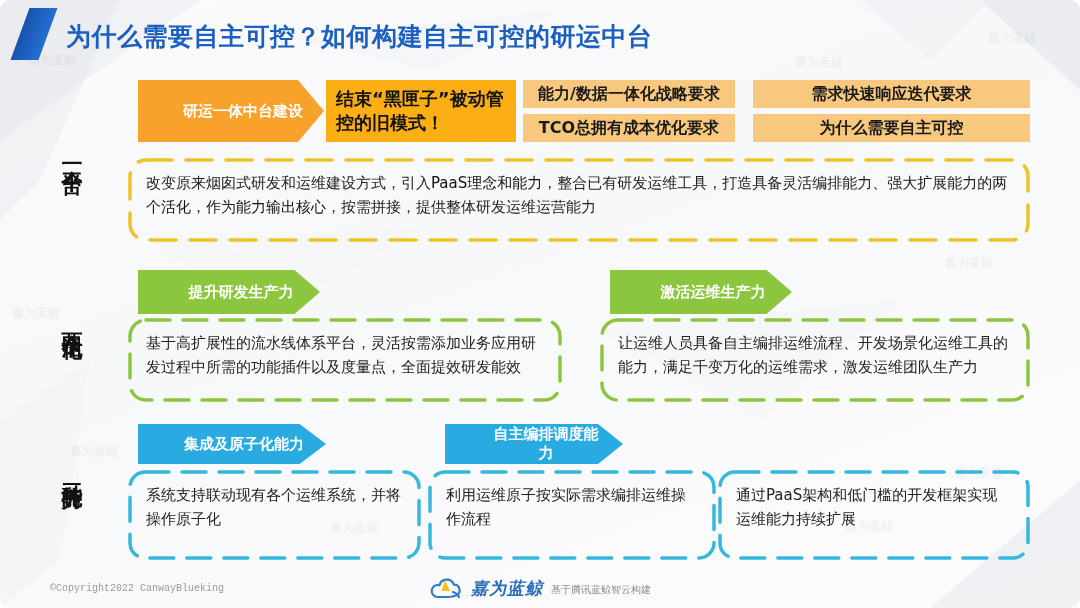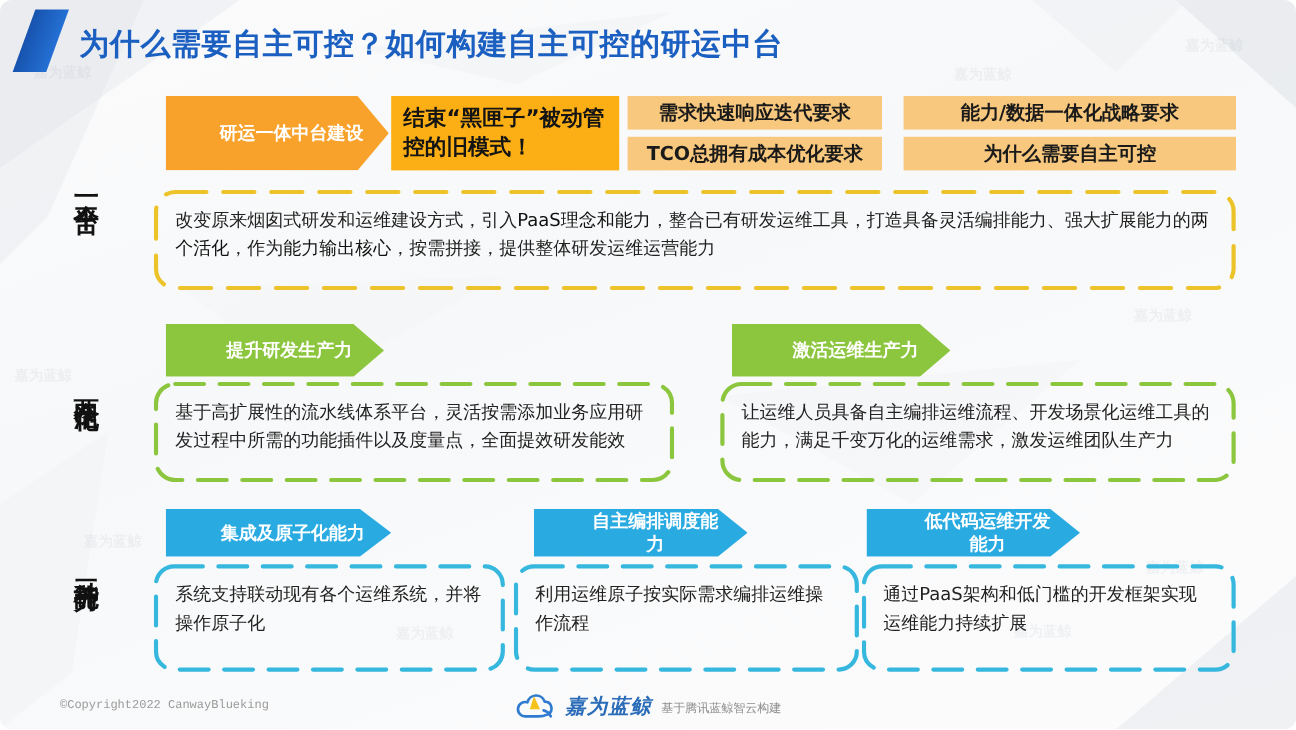--- a/index.html
+++ b/index.html
@@ -78,22 +78,22 @@
     <div class="title">为什么需要自主可控？如何构建自主可控的研运中台</div>
   </div>
 
   <div class="arrow arrow-orange">
     <span>研运一体中台建设</span>
   </div>
   <div class="highlight-box">
     <span>结束“黑匣子”被动管控的旧模式！</span>
   </div>
   <div class="req-grid">
+    <div class="req-box">能力/数据一体化战略要求</div>
     <div class="req-box">需求快速响应迭代要求</div>
-    <div class="req-box">能力/数据一体化战略要求</div>
     <div class="req-box">TCO总拥有成本优化要求</div>
     <div class="req-box">为什么需要自主可控</div>
   </div>
 
   <div class="side-label" style="top:152px">一个平台</div>
   <div class="dashbox" style="left:128px;top:158px;width:902px;height:84px">
     <svg class="border" width="902" height="84">
       <rect x="2" y="2" width="898" height="80" rx="16" fill="none" stroke="#edc32a" stroke-width="3.5" stroke-dasharray="26 14" stroke-linecap="round"></rect>
     </svg>
     <p><span>改变原来烟囱式研发和运维建设方式，引入</span><b>PaaS理念和能力</b><span>，整合已有研发运维工具，打造具备灵活编排能力、强大扩展能力的</span><b>两个活化</b><span>，作为</span><b>能力输出核心</b><span>，按需拼接，提供整体研发运维运营能力</span></p>
@@ -122,23 +122,20 @@
   </div>
 
   <div class="side-label" style="top:466px">三种能力</div>
 
   <div class="arrow arrow-blue" style="position:absolute;left:138px;top:424px;width:188px">
     <span>集成及原子化能力</span>
   </div>
   <div class="arrow arrow-blue" style="position:absolute;left:445px;top:424px;width:178px">
     <span>自主编排调度能力</span>
   </div>
-  <div class="arrow arrow-blue" style="position:absolute;left:722px;top:424px;width:178px">
-    <span>低代码运维开发能力</span>
-  </div>
 
   <div class="dashbox" style="left:128px;top:470px;width:293px;height:90px">
     <svg class="border" width="293" height="90">
       <rect x="2" y="2" width="289" height="86" rx="15" fill="none" stroke="#36b7de" stroke-width="3.5" stroke-dasharray="24 13" stroke-linecap="round"></rect>
     </svg>
     <p>系统支持联动现有各个运维系统，并将操作原子化</p>
   </div>
   <div class="dashbox" style="left:428px;top:470px;width:288px;height:90px">
     <svg class="border" width="288" height="90">
       <rect x="2" y="2" width="284" height="86" rx="15" fill="none" stroke="#36b7de" stroke-width="3.5" stroke-dasharray="24 13" stroke-linecap="round"></rect>

